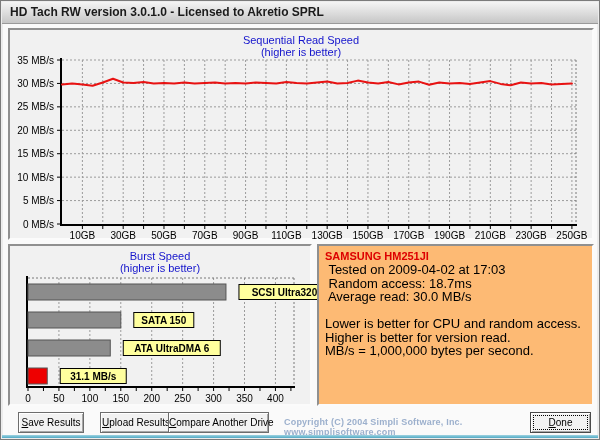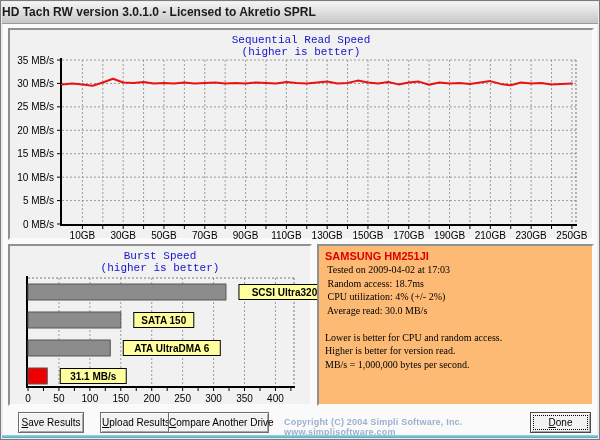--- a/index.html
+++ b/index.html
@@ -8,42 +8,42 @@
     position:relative; width:600px; height:440px;
     background:#fafafa;
     border:1px solid #7b7b7b;
     box-shadow: inset 0 0 0 2px #ececec;
     overflow:hidden;
   }
   .titlebar {
     position:absolute; left:1px; top:1px; right:1px; height:22px;
     background:linear-gradient(#f4f4f4, #d9d9d9 60%, #c6c6c6);
     border-bottom:1px solid #9a9a9a;
-    line-height:21px; padding-left:0;
+    line-height:21px; padding-left:8px;
     font-size:12px; font-weight:bold; color:#1b1b1b;
   }
   .bottom-accent {
     position:absolute; left:1px; right:1px; bottom:1px; height:3px;
     background:linear-gradient(#9fd4e2,#4fa9c4);
   }
   .panel {
     position:absolute; background:#f1f1f1;
     border:2px solid; border-color:#909090 #fbfbfb #fbfbfb #909090;
   }
   #seq-panel   { left:7px;  top:27px;  width:586px; height:212px; }
   #burst-panel { left:7px;  top:243px; width:304px; height:162px; }
   #info-panel  { left:316px; top:243px; width:277px; height:162px; background:#fdba74; padding:3px 6px; }
   .chart-title {
     position:absolute; top:4px; left:0; right:0; text-align:center;
-    color:#1414cc; font-size:11px; line-height:12px;font-family:Liberation Mono, monospace;
+    color:#1414cc; font-size:11px; line-height:12px;
   }
   .chart-title .sub { font-size:11px; }
   svg { position:absolute; left:0; top:0; overflow:visible; }
   .info-drive { color:#dd0000; font-weight:bold; font-size:11px; line-height:14px; white-space:pre; }
-  .info-line  { font-size:10px; line-height:13.5px; min-height:13.5px; white-space:pre; color:#000;font-family:Liberation Serif, serif; }
+  .info-line  { font-size:13px; line-height:13.5px; min-height:13.5px; white-space:pre; color:#000; }
   .win-btn {
     position:absolute; top:411px; height:21px;
     background:#f2f2f2;
     border:1px solid #6d6d6d;
     box-shadow: inset 1px 1px 0 #ffffff, inset -1px -1px 0 #a8a8a8;
     font-family:"Liberation Sans", sans-serif; font-size:10px; color:#000;
     white-space:nowrap; padding:0;
   }
   .win-btn .ak { text-decoration:underline; }
   .win-btn.default {
@@ -219,21 +219,20 @@
         <rect x="18" y="122" width="19.238604651162788" height="16" fill="#ee0000" stroke="#555555" stroke-width="1"></rect>
         <rect x="50.23860465116279" y="122.5" width="66" height="15" fill="#ffff9e" stroke="#000" stroke-width="1"></rect>
         <text x="83.23860465116279" y="133.5" text-anchor="middle" font-weight="bold" font-family="Liberation Sans, sans-serif" font-size="10px" fill="#000">31.1 MB/s</text>
       </svg>
   </div>
 
   <div class="panel" id="info-panel">
     <div class="info-drive">SAMSUNG HM251JI</div>
     <div class="info-line"> Tested on 2009-04-02 at 17:03</div>
     <div class="info-line"> Random access: 18.7ms</div>
-    <div class="info-line"> CPU utilization: 4% (+/- 2%)</div>
     <div class="info-line"> Average read: 30.0 MB/s</div>
     <div class="info-line"></div>
     <div class="info-line">Lower is better for CPU and random access.</div>
     <div class="info-line">Higher is better for version read.</div>
     <div class="info-line">MB/s = 1,000,000 bytes per second.</div>
   </div>
 
   <button class="win-btn" style="left:17px; width:66px;">
     <span class="ak">S</span><span>ave Results</span>
   </button>

